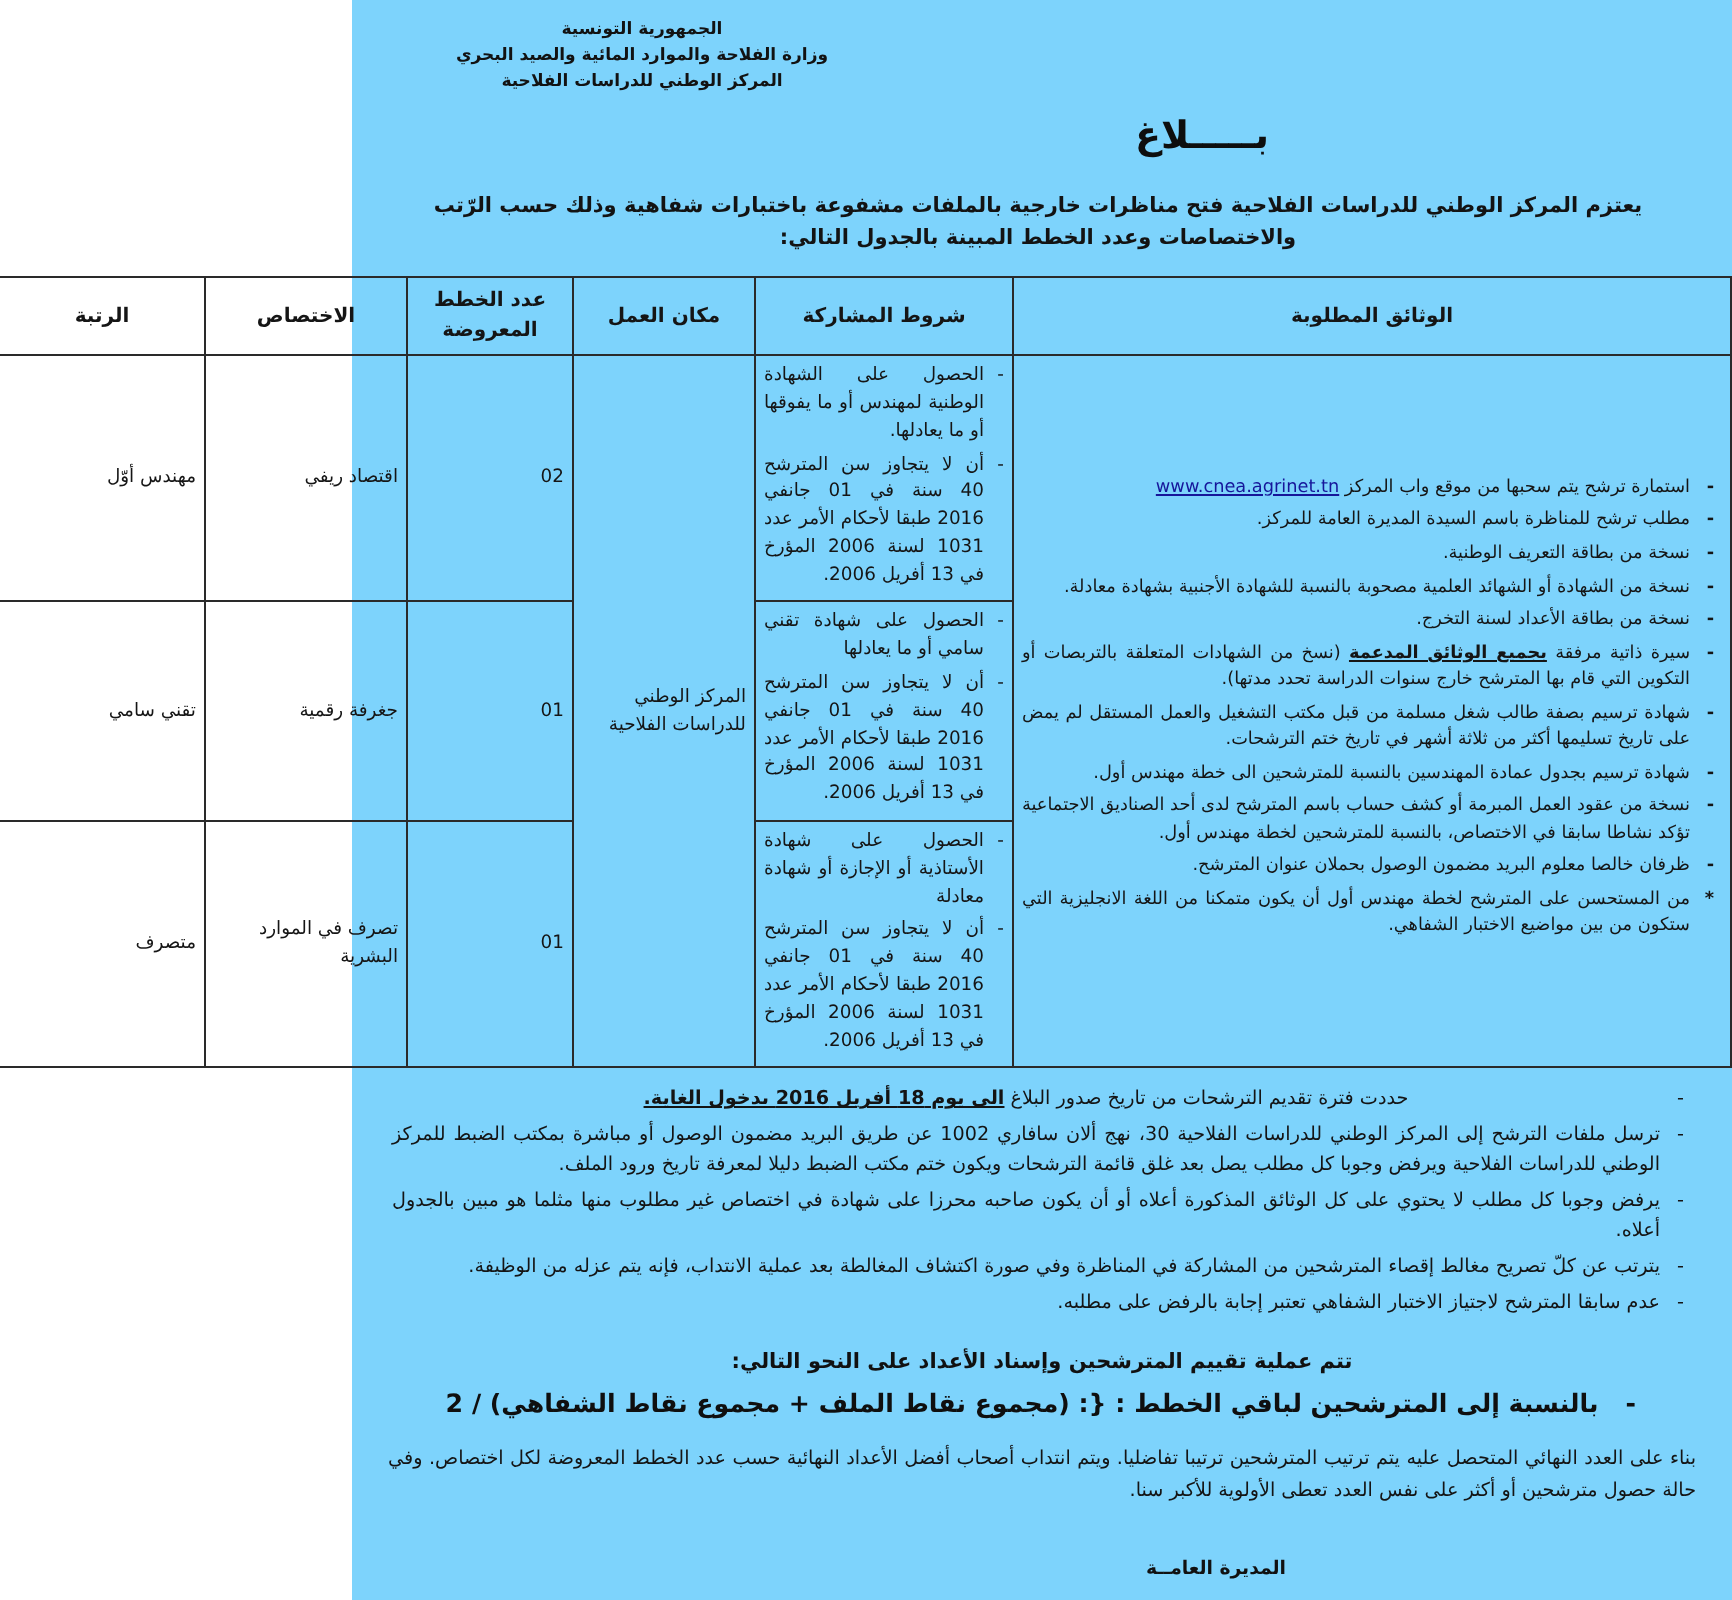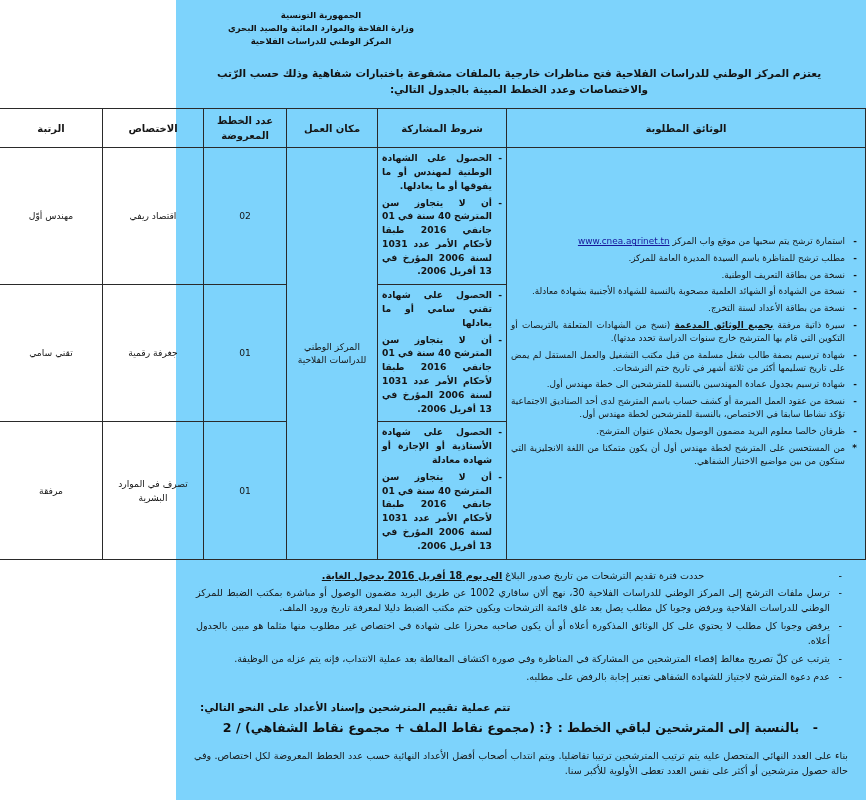--- a/index.html
+++ b/index.html
@@ -86,21 +86,21 @@
   }
   th.h-docs   { width: 352px; }
   th.h-cond   { width: 122px; }
   th.h-place  { width: 84px;  }
   th.h-count  { width: 76px;  }
   th.h-spec   { width: 94px;  }
   th.h-rank   { width: 96px;  }
 
   td.c-docs { text-align: right; padding: 5px 6px 5px 4px; }
   td.c-cond { text-align: right; font-size: 8.6px; line-height: 1.62; padding: 4px 4px; }
-  td.c-place, td.c-count, td.c-spec, td.c-rank { text-align: center; }
+  td.c-place, td.c-count, td.c-spec, td.c-rank { }
   td.c-place { font-size: 9.4px; line-height: 1.6; }
   td.c-count { font-size: 10px; font-family: "DejaVu Sans", sans-serif; }
   td.c-spec  { font-size: 9.6px; line-height: 1.5; }
   td.c-rank  { font-size: 9.8px; }
 
   ul.doclist {
     margin: 0;
     padding: 0 2px 0 0;
     list-style: none;
   }
@@ -129,21 +129,20 @@
     margin: 0;
     padding: 0;
     list-style: none;
   }
   ul.condlist > li {
     position: relative;
     padding-right: 10px;
     margin-bottom: 3px;
     text-align: justify;
     text-align-last: right;
-    font-weight: bold;
   }
   ul.condlist > li:before {
     content: "-";
     position: absolute;
     right: 0;
     top: 0;
   }
 
   
   ul.notes {
@@ -167,21 +166,21 @@
     right: 4px;
     top: 0;
   }
   ul.notes > li.center { text-align-last: center; }
 
   
   .eval-intro {
     margin: 16px 24px 6px 24px;
     font-size: 10.5px;
     font-weight: bold;
-    text-align: left;
+    text-align: center;
     color: #111;
   }
   ul.eval {
     margin: 4px 26px 0 26px;
     padding: 0;
     list-style: none;
   }
   ul.eval > li {
     position: relative;
     padding-right: 20px;
@@ -228,20 +227,21 @@
 <body>
 
 <div class="page">
 
   <div class="masthead">
     <div>الجمهورية التونسية</div>
     <div>وزارة الفلاحة والموارد المائية والصيد البحري</div>
     <div>المركز الوطني للدراسات الفلاحية</div>
   </div>
 
+  <div class="doc-title">بـــــلاغ</div>
 
   <div class="intro">يعتزم المركز الوطني للدراسات الفلاحية فتح مناظرات خارجية بالملفات مشفوعة باختبارات شفاهية وذلك حسب الرّتب والاختصاصات وعدد الخطط المبينة بالجدول التالي:</div>
 
   <table class="main">
     <thead>
       <tr>
         <th class="h-docs">الوثائق المطلوبة</th>
         <th class="h-cond">شروط المشاركة</th>
         <th class="h-place">مكان العمل</th>
         <th class="h-count">عدد الخطط المعروضة</th>
@@ -290,31 +290,31 @@
         </tr>
         <tr>
           <td class="c-cond">
             <ul class="condlist">
               <li>الحصول على شهادة الأستاذية أو الإجازة أو شهادة معادلة</li>
               <li>أن لا يتجاوز سن المترشح 40 سنة في 01 جانفي 2016 طبقا لأحكام الأمر عدد 1031 لسنة 2006 المؤرخ في 13 أفريل 2006.</li>
             </ul>
           </td>
           <td class="c-count">01</td>
           <td class="c-spec">تصرف في الموارد البشرية</td>
-          <td class="c-rank">مرفقة</td>
+          <td class="c-rank">متصرف</td>
         </tr>
       </tbody>
   </table>
 
   <ul class="notes" id="notes-list">
       <li class="center"><span>حددت فترة تقديم الترشحات من تاريخ صدور البلاغ </span><span class="ul-b">الى يوم 18 أفريل 2016 بدخول الغاية.</span></li>
       <li><span>ترسل ملفات الترشح إلى المركز الوطني للدراسات الفلاحية 30، نهج ألان سافاري 1002 عن طريق البريد مضمون الوصول أو مباشرة بمكتب الضبط للمركز الوطني للدراسات الفلاحية ويرفض وجوبا كل مطلب يصل بعد غلق قائمة الترشحات ويكون ختم مكتب الضبط دليلا لمعرفة تاريخ ورود الملف.</span></li>
       <li><span>يرفض وجوبا كل مطلب لا يحتوي على كل الوثائق المذكورة أعلاه أو أن يكون صاحبه محرزا على شهادة في اختصاص غير مطلوب منها مثلما هو مبين بالجدول أعلاه.</span></li>
       <li><span>يترتب عن كلّ تصريح مغالط إقصاء المترشحين من المشاركة في المناظرة وفي صورة اكتشاف المغالطة بعد عملية الانتداب، فإنه يتم عزله من الوظيفة.</span></li>
-      <li><span>عدم دعوة المترشح لاجتياز للشهادة الشفاهي تعتبر إجابة بالرفض على مطلبه.</span></li>
+      <li><span>عدم سابقا المترشح لاجتياز الاختبار الشفاهي تعتبر إجابة بالرفض على مطلبه.</span></li>
     </ul>
 
   <div class="eval-intro">تتم عملية تقييم المترشحين وإسناد الأعداد على النحو التالي:</div>
   <ul class="eval" id="eval-list">
       <li>بالنسبة إلى المترشحين لباقي الخطط : {: (مجموع نقاط الملف + مجموع نقاط الشفاهي) / 2</li>
     </ul>
 
   <div class="closing">بناء على العدد النهائي المتحصل عليه يتم ترتيب المترشحين ترتيبا تفاضليا. ويتم انتداب أصحاب أفضل الأعداد النهائية حسب عدد الخطط المعروضة لكل اختصاص. وفي حالة حصول مترشحين أو أكثر على نفس العدد تعطى الأولوية للأكبر سنا.</div>
 
   <div class="sign-block">

